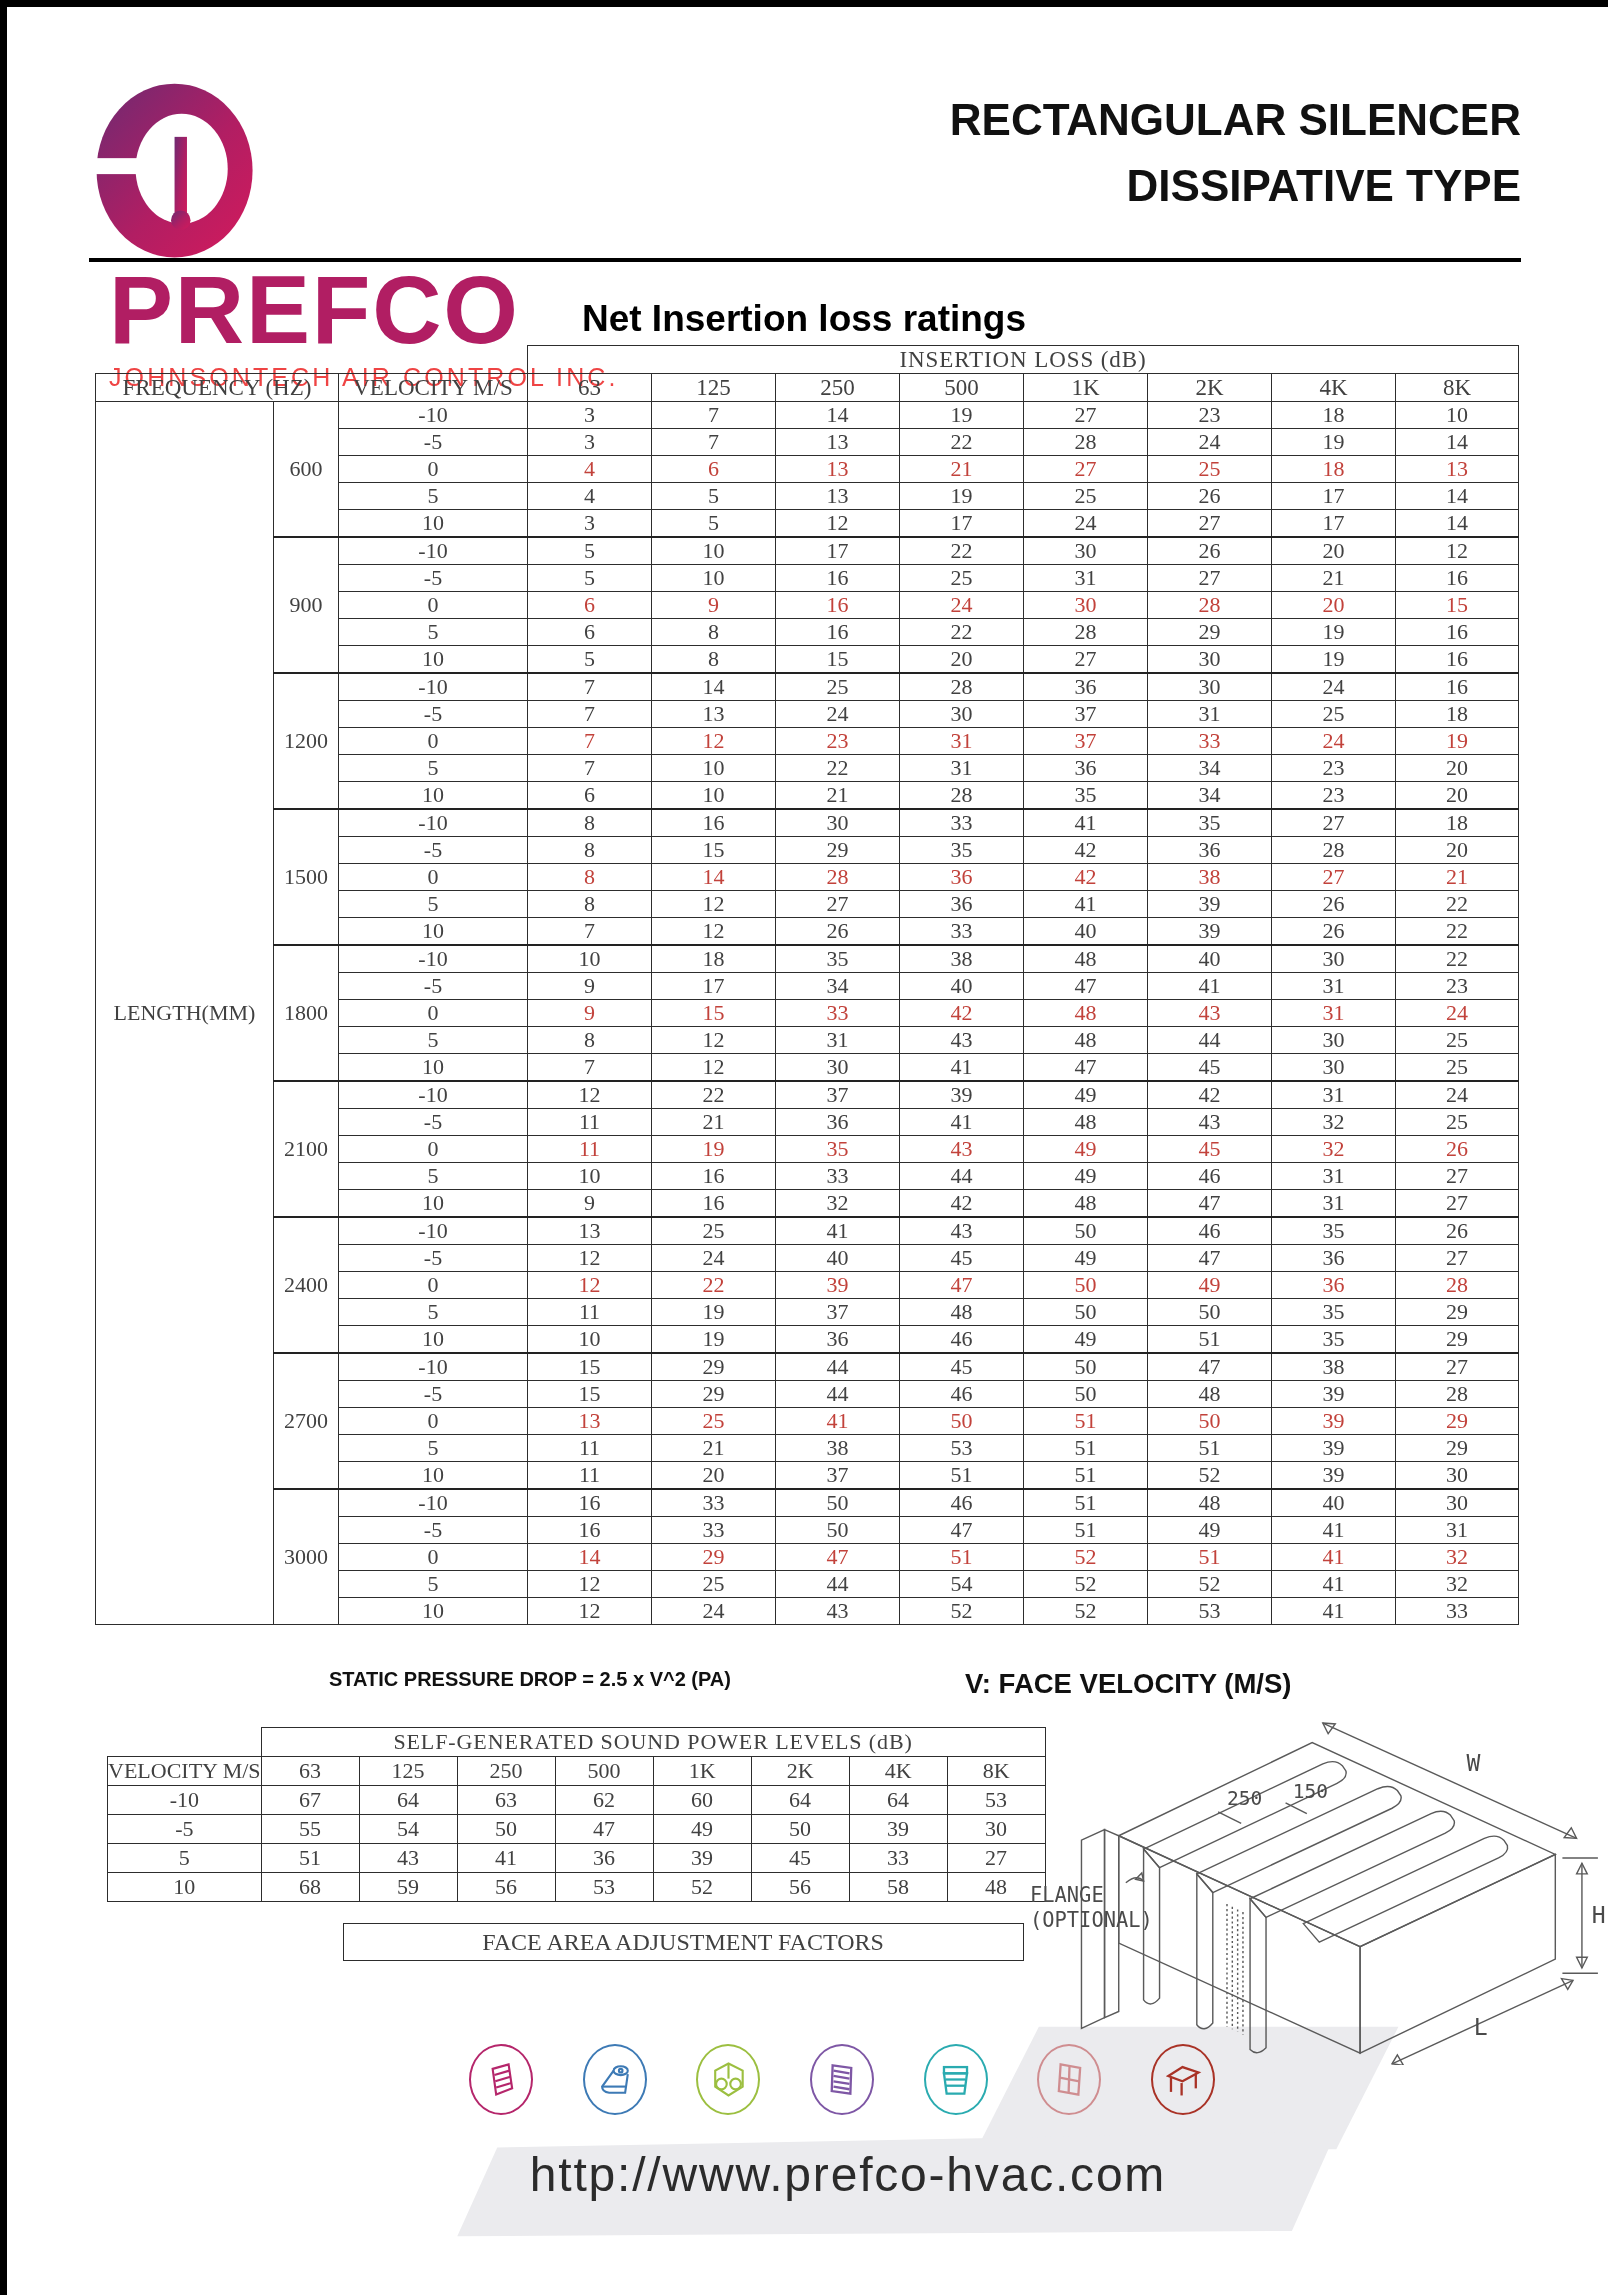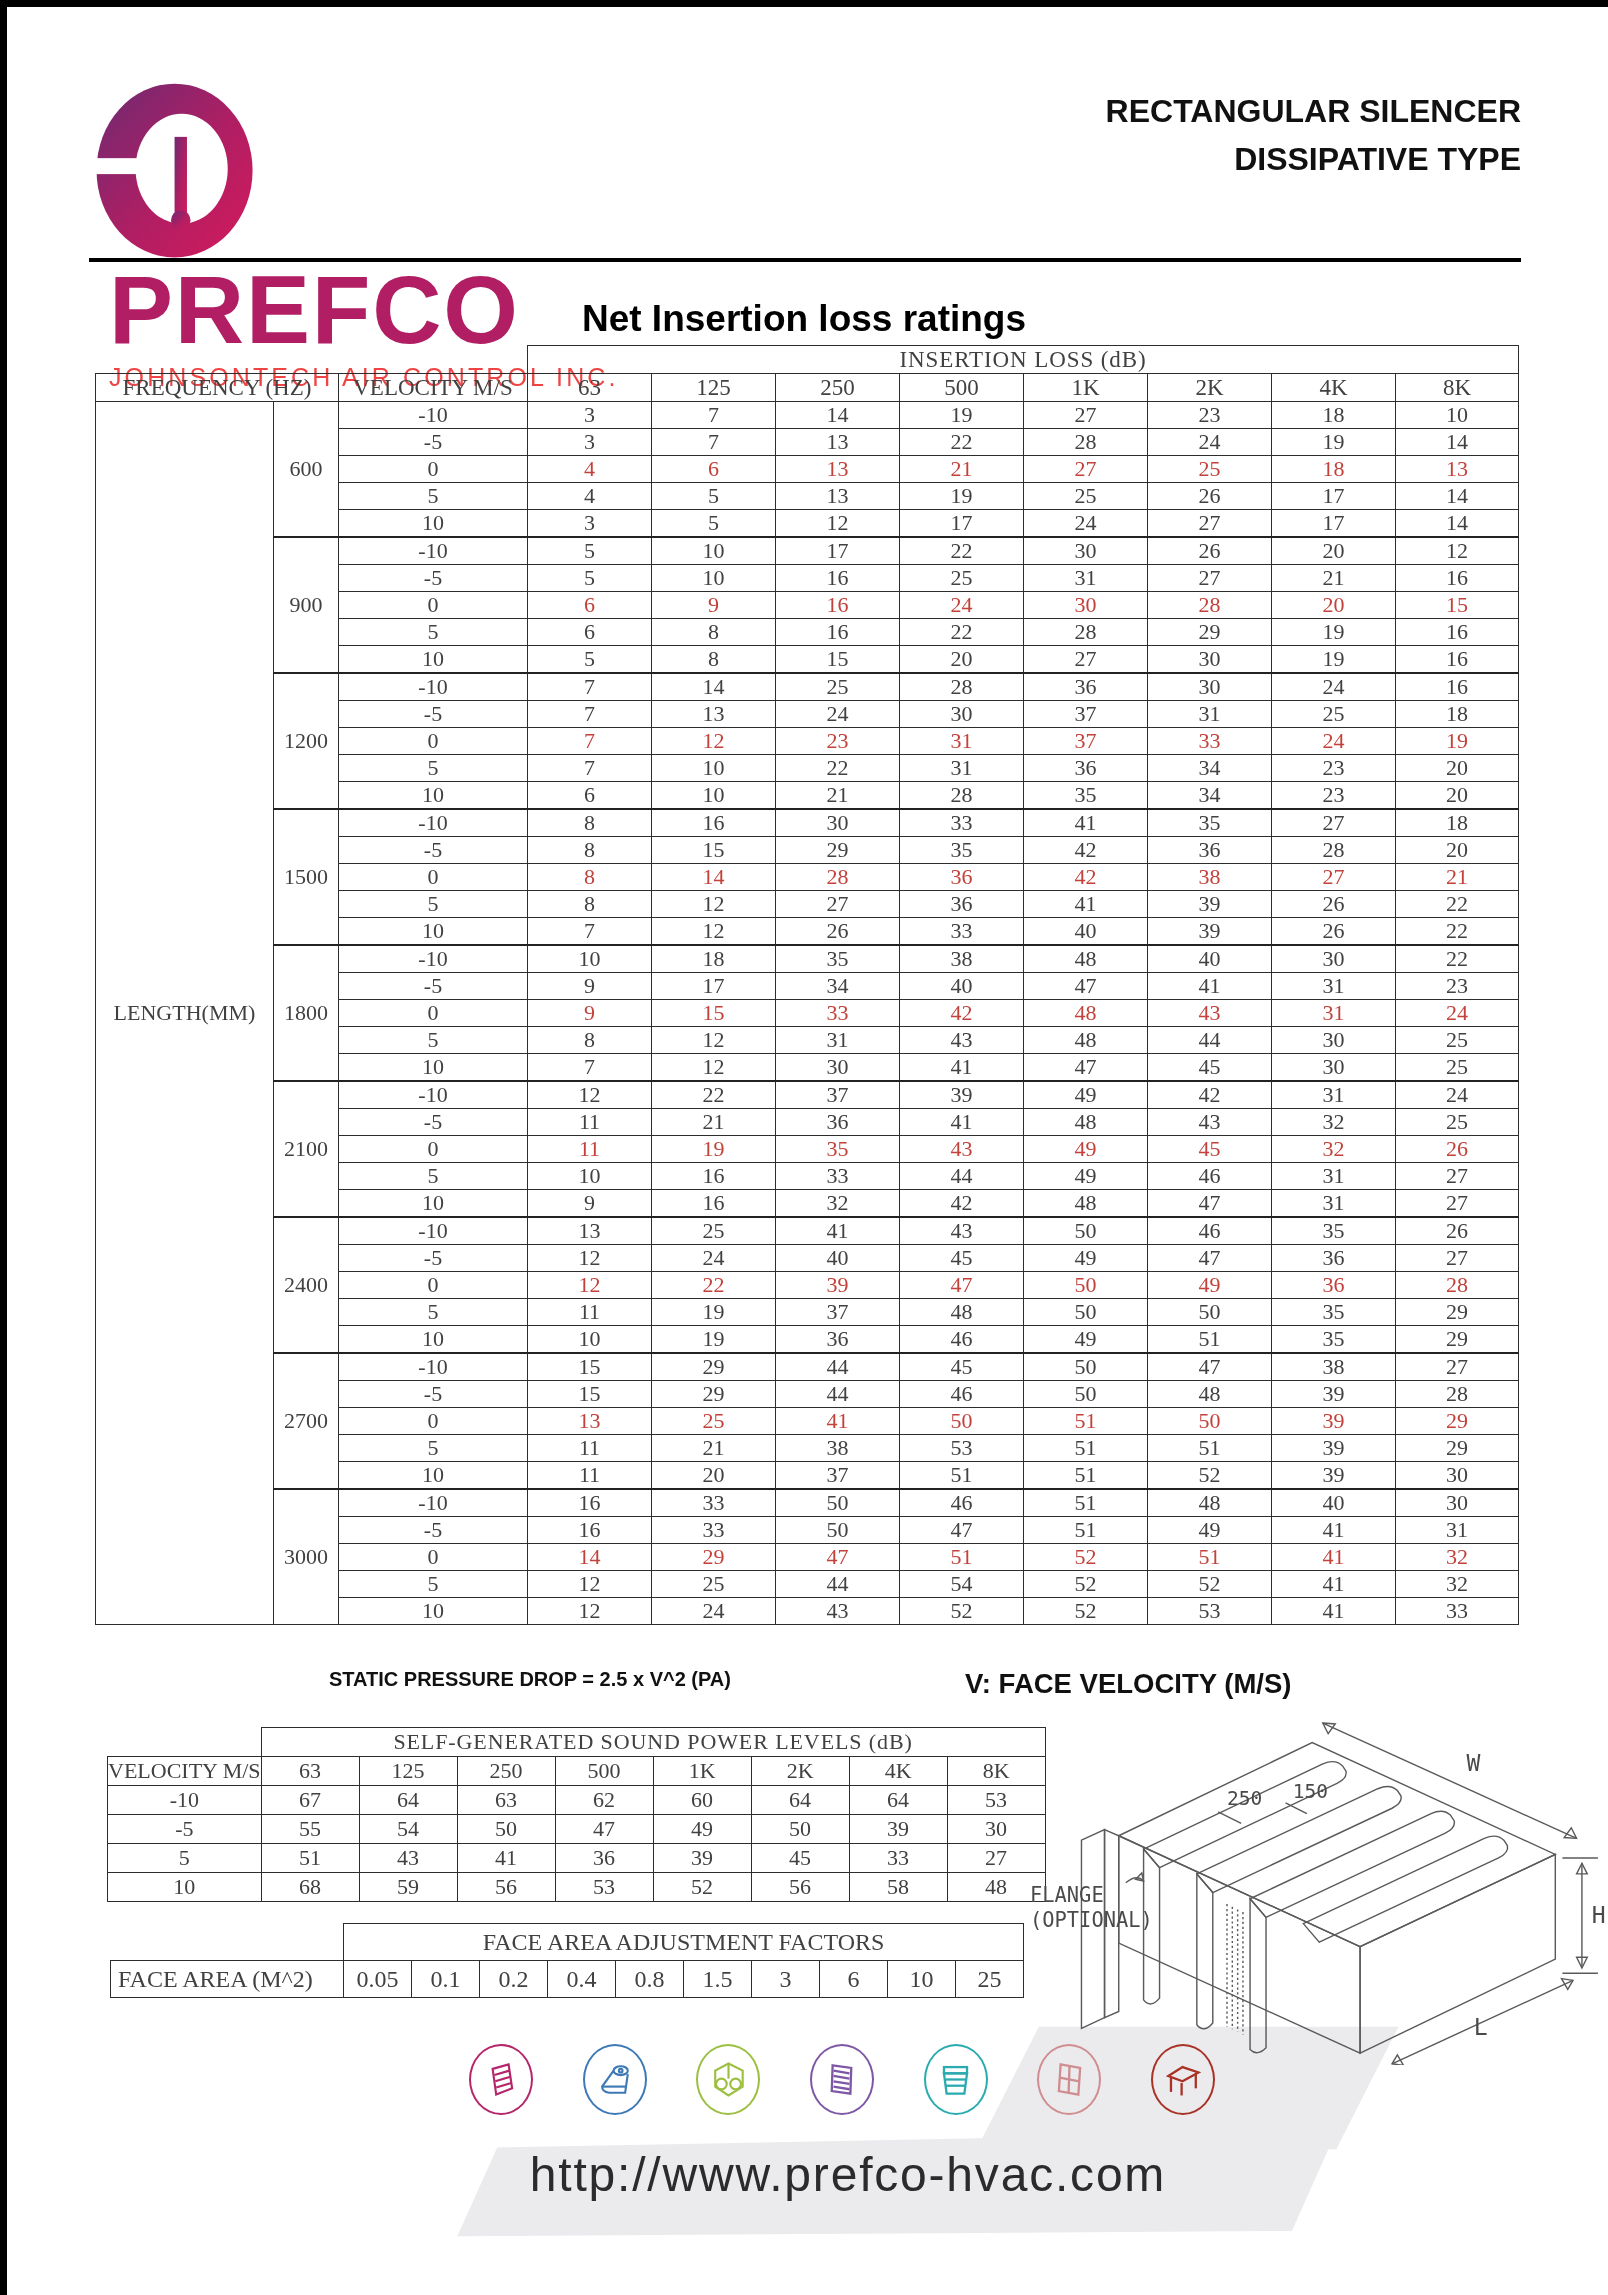--- a/index.html
+++ b/index.html
@@ -6,21 +6,21 @@
   body{width:1608px;height:2295px;position:relative;font-family:"Liberation Sans",sans-serif;overflow:hidden;}
   .abs{position:absolute;}
   
   .frame-top{left:0;top:0;width:1608px;height:7px;background:#000;}
   .frame-left{left:0;top:0;width:7px;height:2295px;background:#000;}
   
   .logo-wrap{left:93px;top:80px;display:flex;align-items:flex-start;flex-direction:column;}
   .logo-text{margin-left:16px;}
   .brand{font-size:96px;font-weight:800;letter-spacing:1.8px;color:#b11e63;line-height:1.0;font-family:"Liberation Sans",sans-serif;}
   .brand-sub{font-size:25px;color:#ef4444;letter-spacing:3.1px;margin-top:5.3px;font-weight:400;}
-  .doc-title{right:87px;top:87px;text-align:right;font-weight:700;font-size:32px;color:#111;line-height:1.5;}
+  .doc-title{right:87px;top:87px;text-align:right;font-weight:700;font-size:44px;color:#111;line-height:1.5;}
   .rule{left:89px;top:258px;width:1432px;height:3.6px;background:#000;}
   .main-title{left:0;top:298px;width:1608px;text-align:center;font-size:37px;font-weight:700;color:#000;letter-spacing:0px;}
   
   table{border-collapse:collapse;table-layout:fixed;font-family:"Liberation Serif",serif;color:#414141;}
   td{padding:0;text-align:center;overflow:hidden;white-space:nowrap;}
   
   .ins-table{left:95px;top:345px;}
   .ins-table td{border:1.8px solid #2d2d2d;font-size:22px;height:24px;}
   .ins-table td.blank{border:none;}
   .ins-table td.banner{font-size:23px;height:27px;letter-spacing:0.9px;}
@@ -721,33 +721,20 @@
     <col style="width:68px">
       <col style="width:68px">
       <col style="width:68px">
       <col style="width:68px">
       <col style="width:68px">
   </colgroup>
   <tbody id="face-body">
       <tr>
         <td class="blank"></td>
         <td class="banner" colspan="10">FACE AREA ADJUSTMENT FACTORS</td>
-      </tr>
-      <tr>
-        <td class="lbl">FACE AREA (M^2)</td>
-        <td>0.05</td>
-        <td>0.1</td>
-        <td>0.2</td>
-        <td>0.4</td>
-        <td>0.8</td>
-        <td>1.5</td>
-        <td>3</td>
-        <td>6</td>
-        <td>10</td>
-        <td>25</td>
       </tr>
     </tbody>
 </table>
 
 <svg class="abs drawing" width="575" height="360" viewBox="0 0 648 405">
 
   <polygon points="58,152 84,140 84,352 58,364"></polygon>
   <polygon points="84,140 100,147 100,345 84,352"></polygon>
 
   <polygon points="100,147 318,42 592,168 372,272"></polygon>

